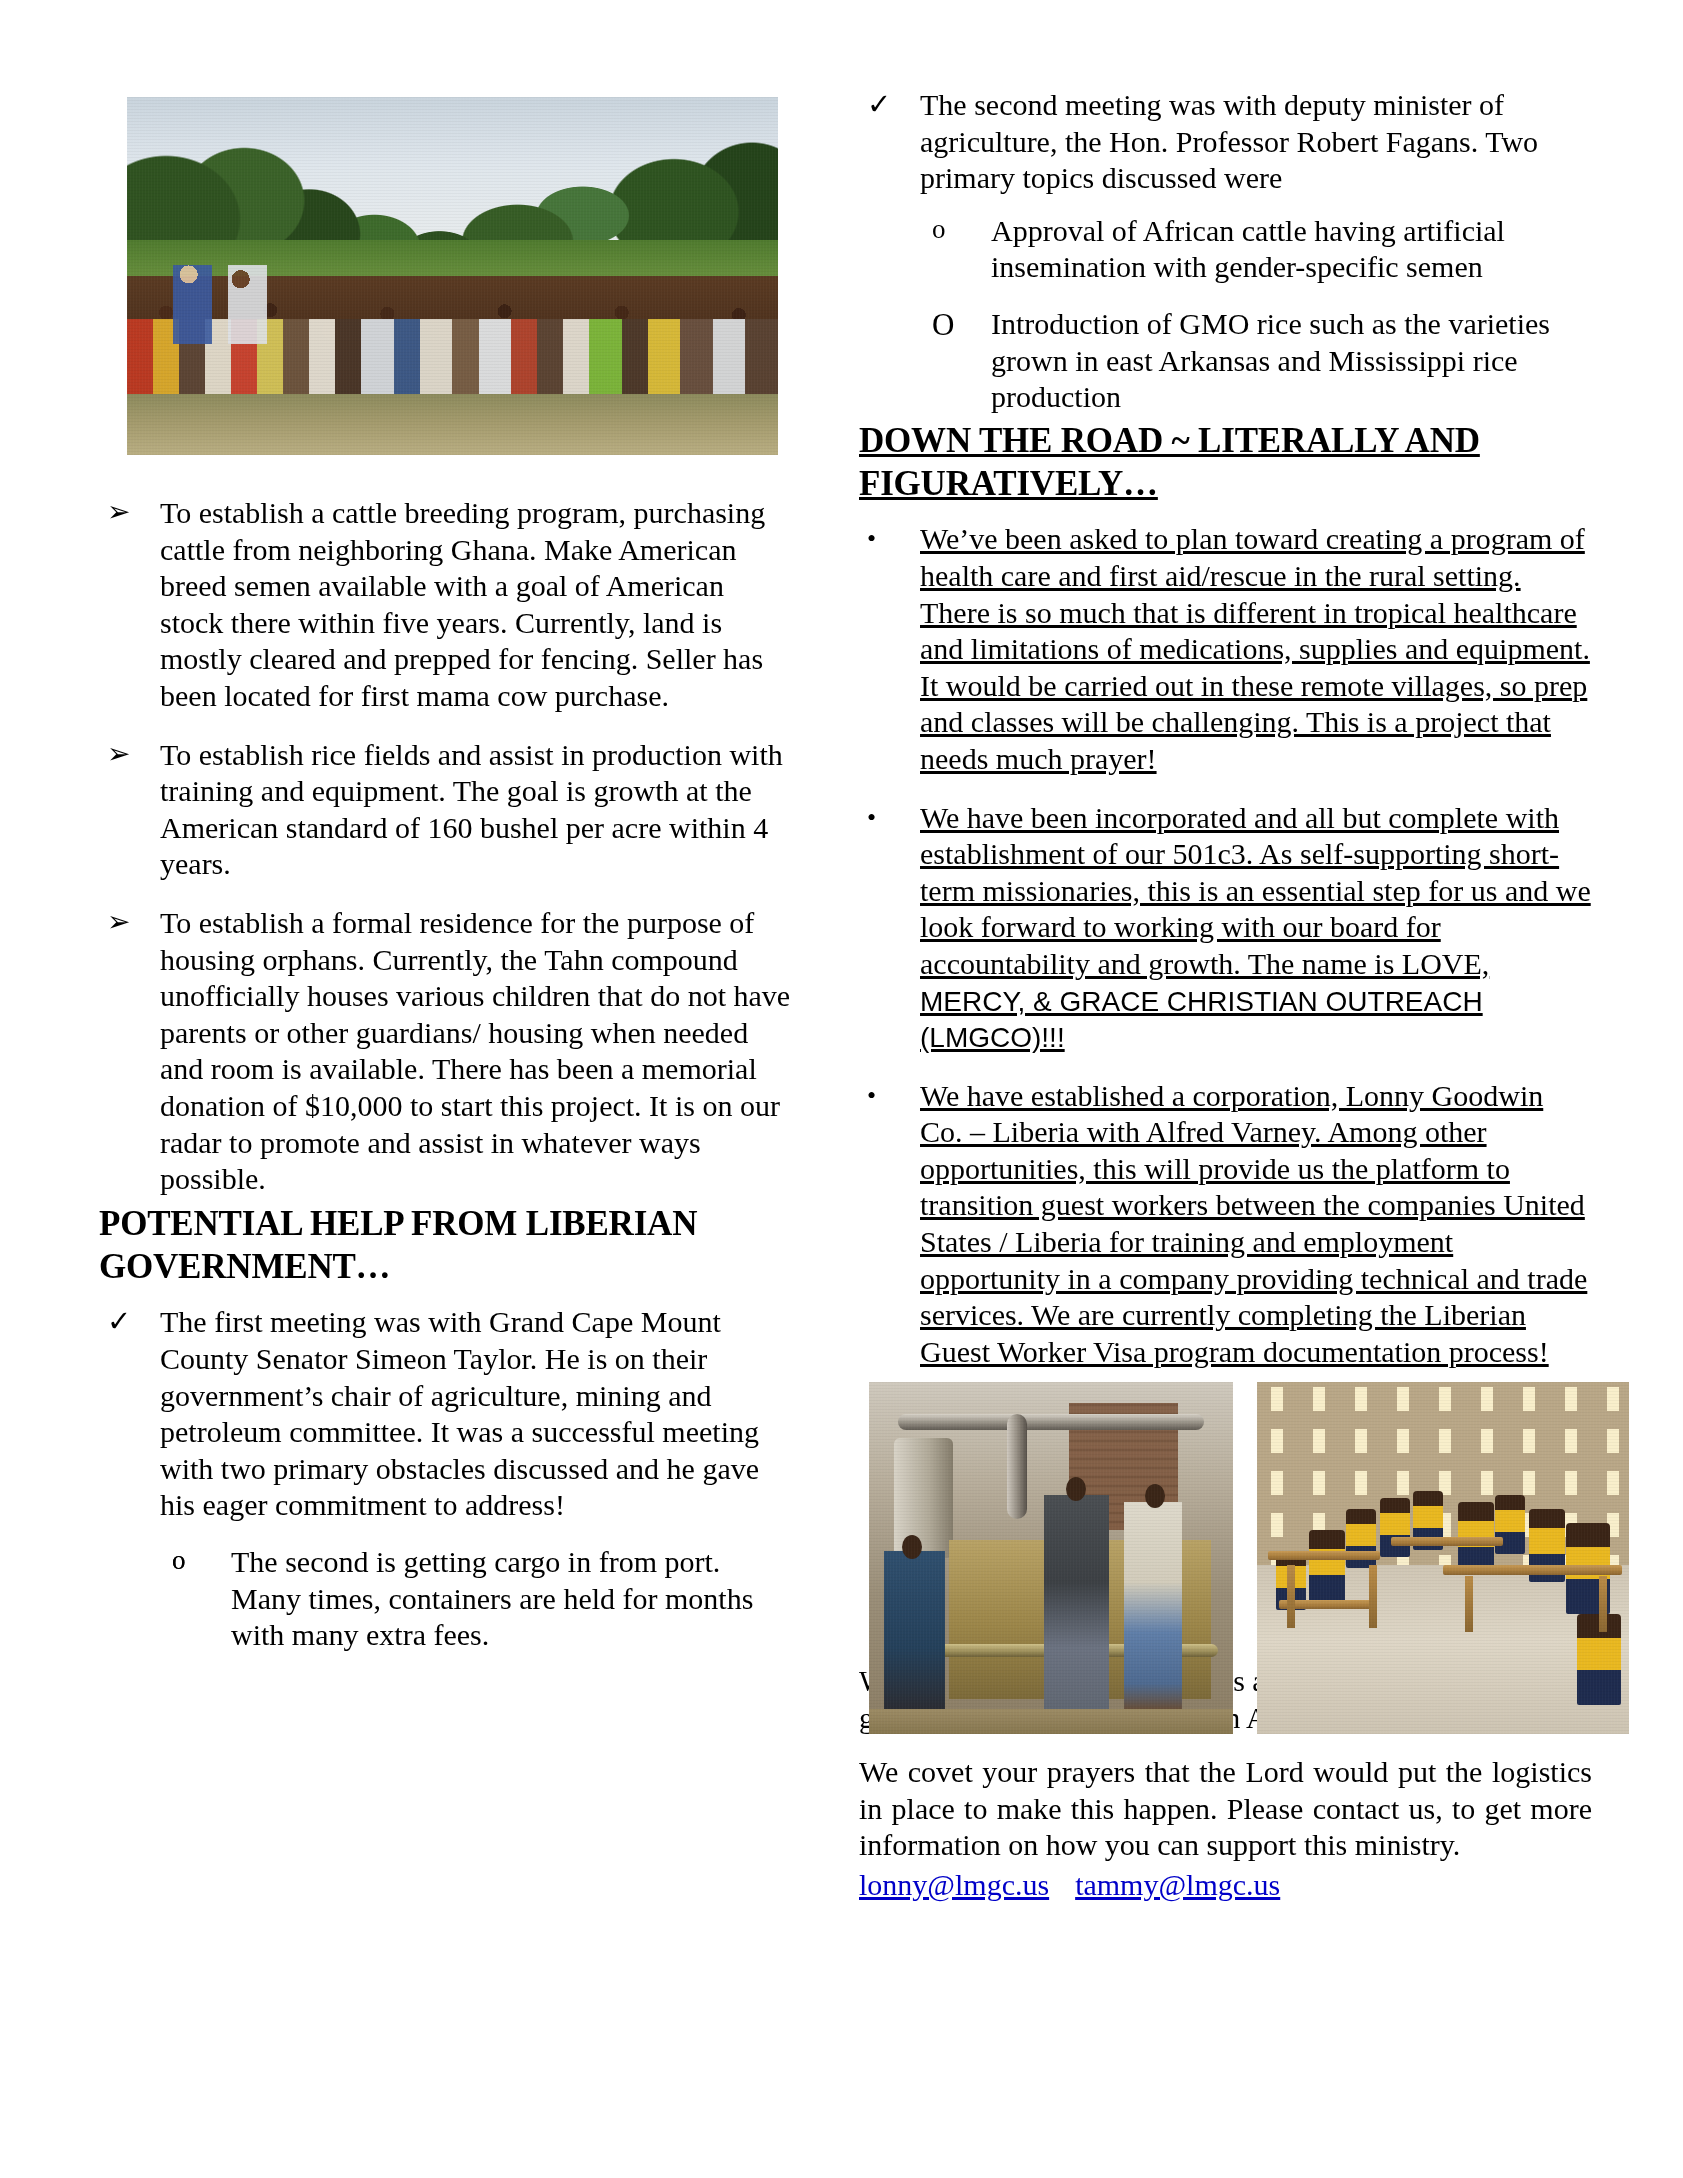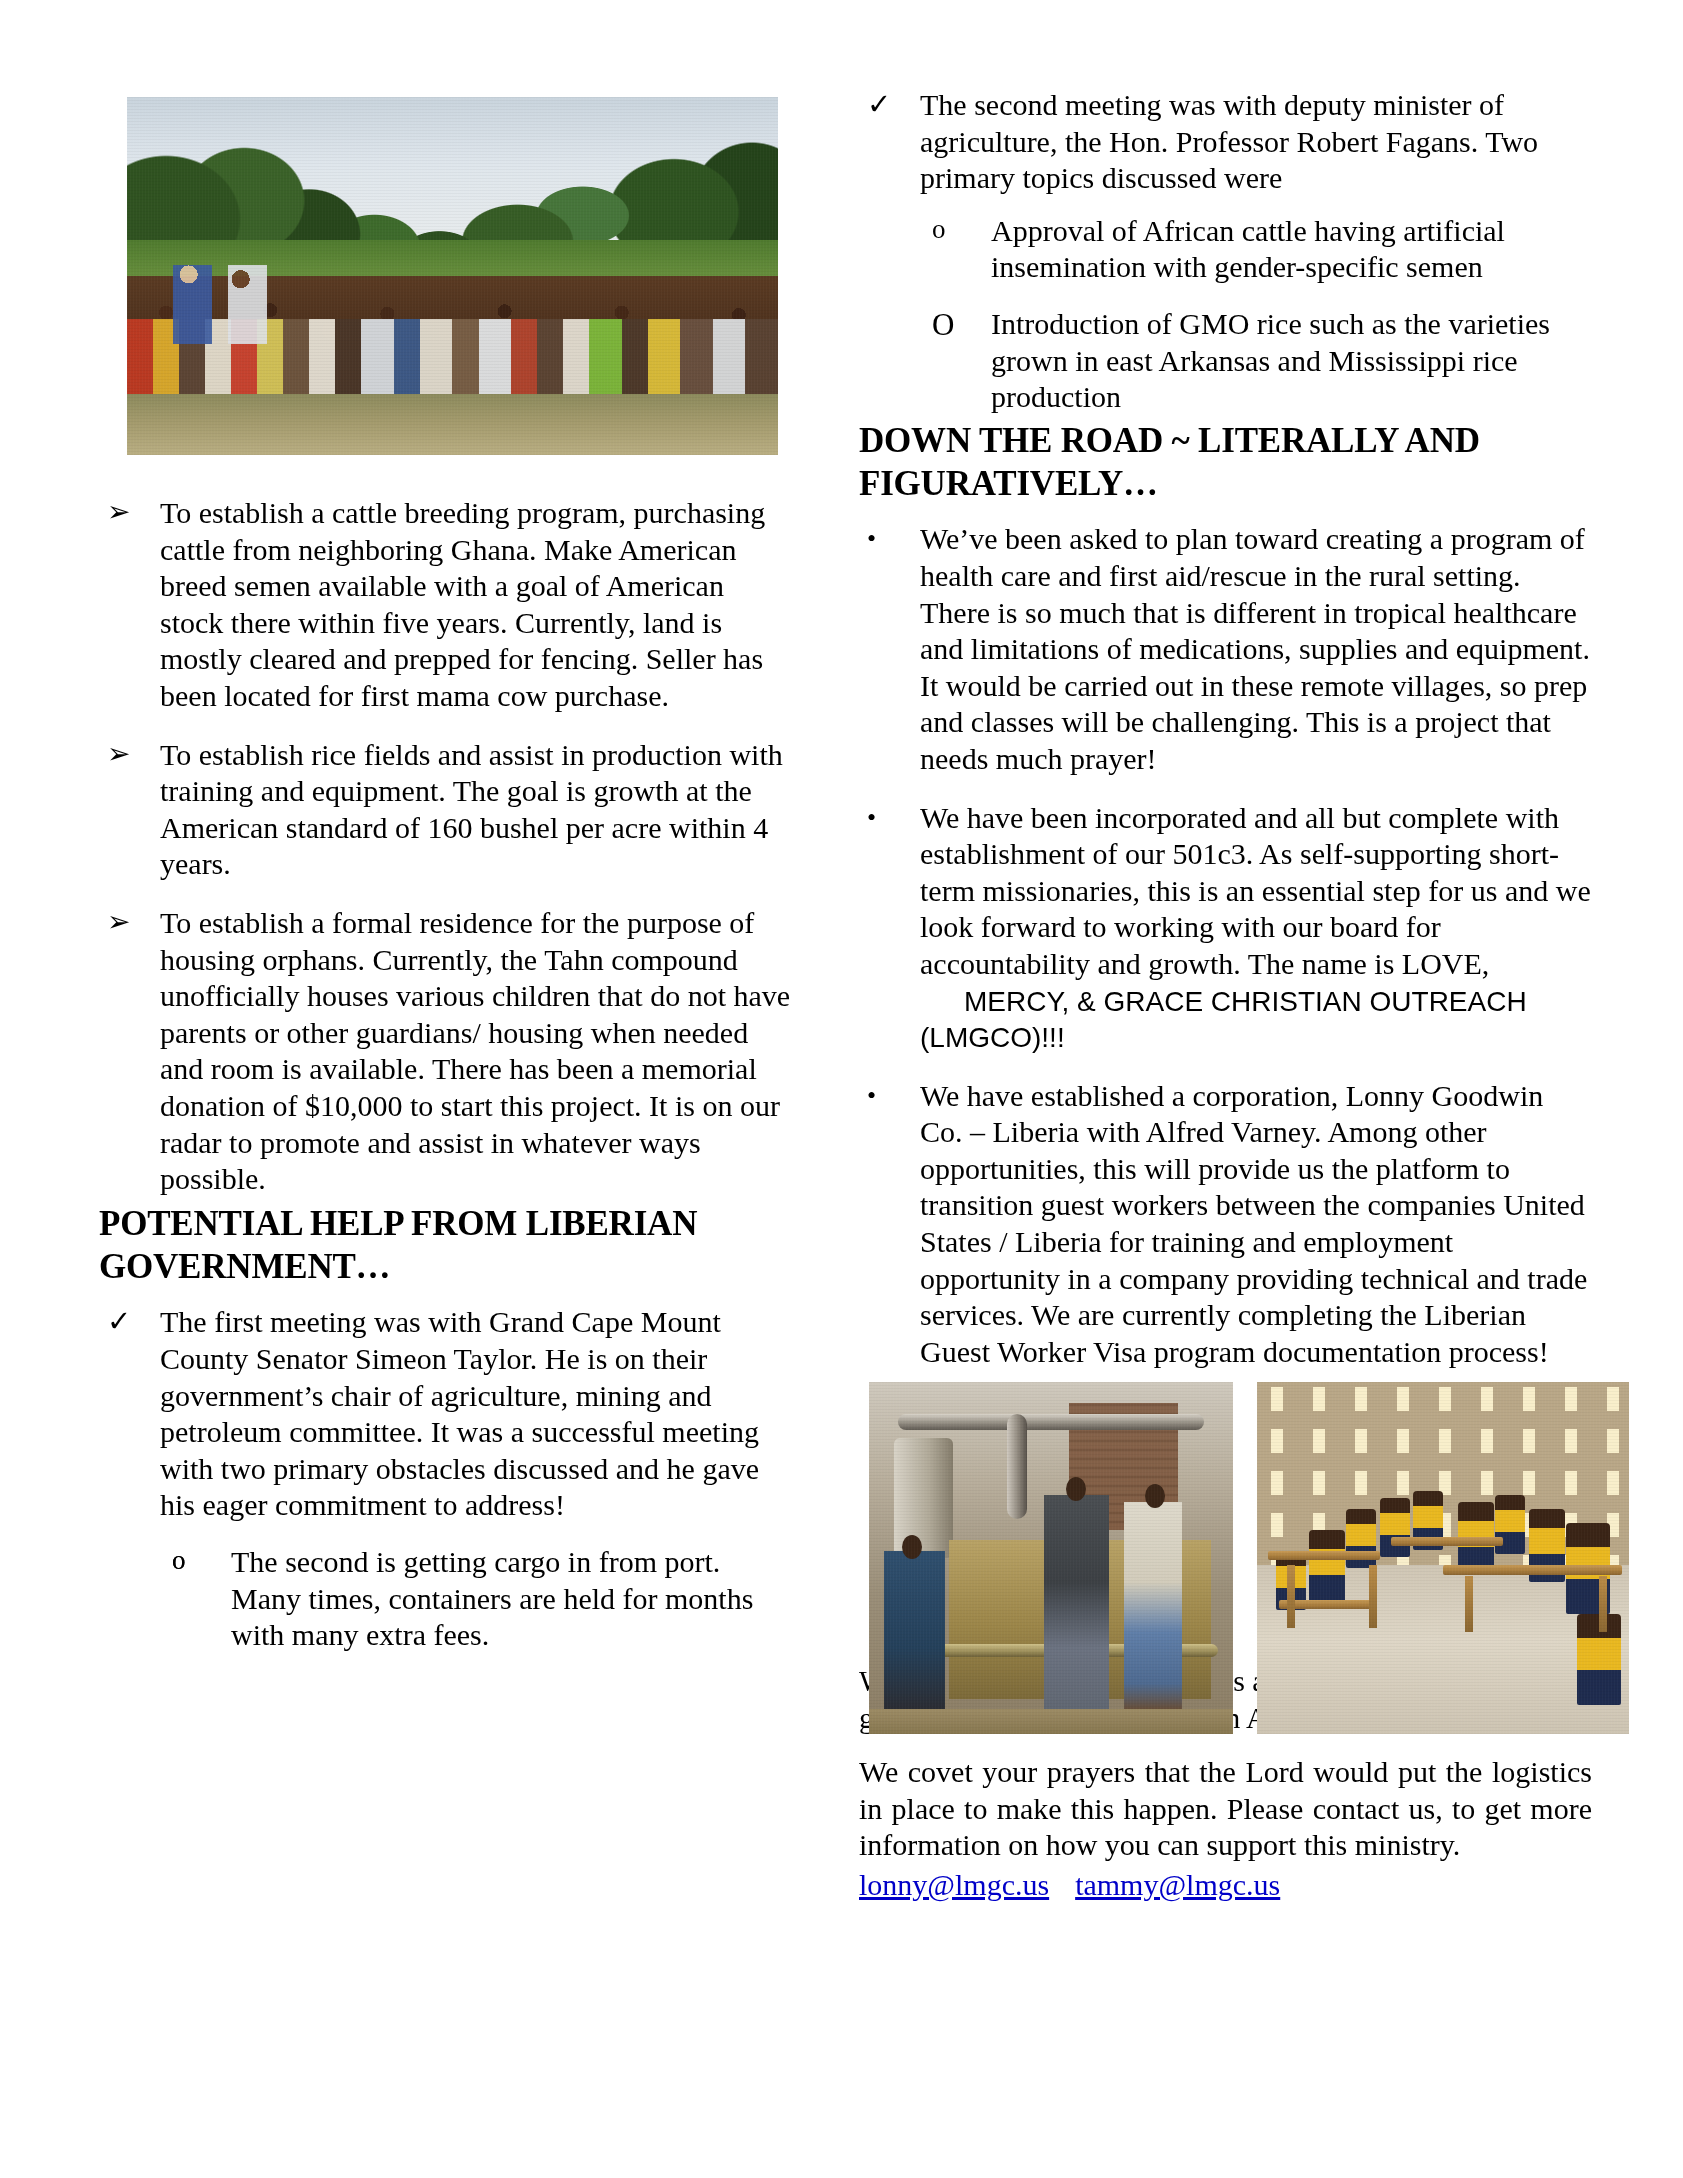--- a/index.html
+++ b/index.html
@@ -97,21 +97,20 @@
   ul.sublist > li .bullet-marker.bigO { font-size: 31px; }
 
   .arrow-marker { font-size: 28px; }
   .check-marker { font-size: 29px; }
   .disc-marker  { font-size: 26px; line-height: 1.35; }
 
   
   .sans-run {
     font-family: "Liberation Sans", "DejaVu Sans", sans-serif;
     font-size: 28px;
-    margin-left: 44px;
   }
 
   
   a.email-link {
     color: #0000c8;
     text-decoration: underline;
     font-size: 30px;
   }
   .email-row { margin-top: 2px; }
   .email-gap { display: inline-block; width: 26px; }
@@ -392,21 +391,21 @@
             </li>
             <li>
               <span class="bullet-marker bigO">O</span>
               <span class="bullet-body">Introduction of GMO rice such as the varieties grown in east Arkansas and Mississippi rice production</span>
             </li>
           </ul>
         </li>
       </ul>
     </div>
 
-    <div class="block" style="left:0; top:420px; width:733px;">
+    <div class="block" style="left:0; top:420px; width:733px;text-decoration:underline;">
 
       <h2 class="section-heading">DOWN THE ROAD ~ LITERALLY AND FIGURATIVELY…</h2>
 
       <ul class="blist">
 
         <li class="lvl1">
           <span class="bullet-marker disc-marker">•</span>
           <span class="bullet-body">We’ve been asked to plan toward creating a program of health care and first aid/rescue in the rural setting. There is so much that is different in tropical healthcare and limitations of medications, supplies and equipment. It would be carried out in these remote villages, so prep and classes will be challenging. This is a project that needs much prayer!</span>
         </li>
 

